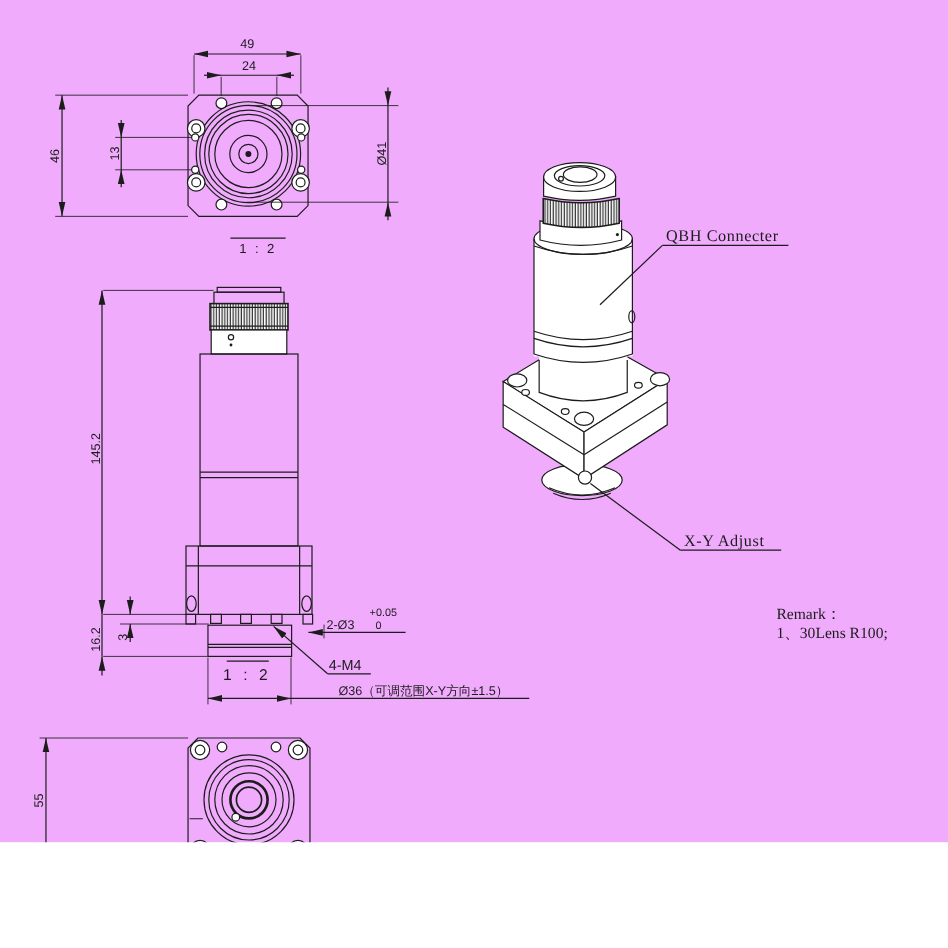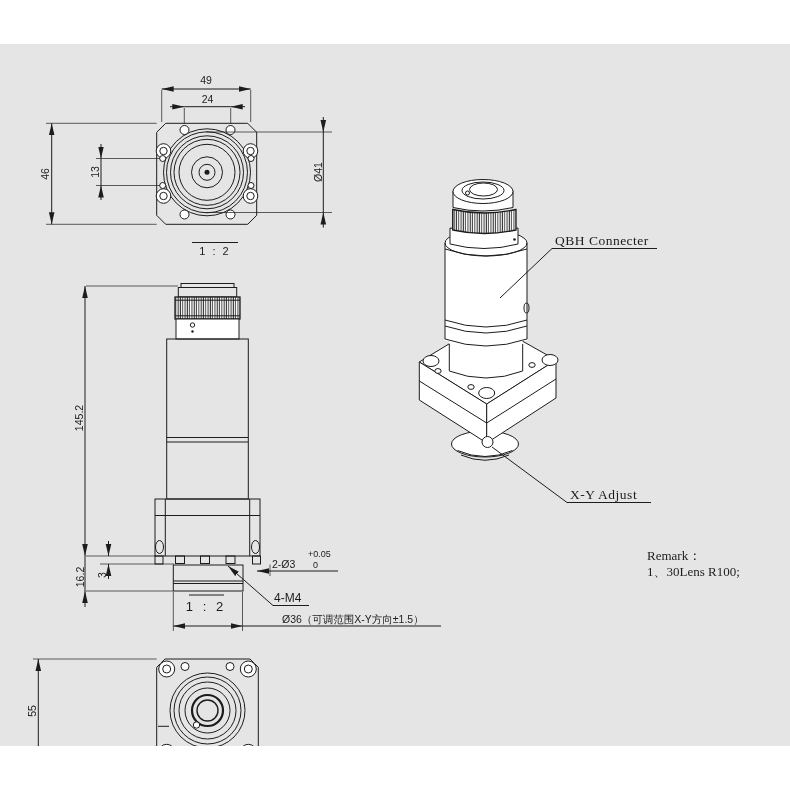--- a/index.html
+++ b/index.html
@@ -1,16 +1,16 @@
 <!DOCTYPE html>
 <html><head>
 <meta charset="utf-8">
 <style>
   html,body{margin:0;padding:0;background:#fff;}
-  .canvas{width:790px;height:702px;background:#e5e5e5;position:relative;overflow:hidden;margin-top:44px;}
+  .canvas{width:790px;height:702px;background:#f0abfc;position:relative;overflow:hidden;}
   svg{display:block;}
   .ln{stroke:#1c1c1c;stroke-width:1;fill:none;}
   .ln-thick{stroke:#1c1c1c;stroke-width:2.2;fill:none;}
   .ln-med{stroke:#1c1c1c;stroke-width:1.4;fill:none;}
   .fw{fill:#ffffff;stroke:#1c1c1c;stroke-width:1;}
   .thin{stroke:#1c1c1c;stroke-width:0.7;fill:none;}
   .dim{font-family:"Liberation Sans",sans-serif;font-size:10.5px;fill:#1c1c1c;}
   .dim-s{font-family:"Liberation Sans",sans-serif;font-size:9px;fill:#1c1c1c;}
   .dim-l{font-family:"Liberation Sans",sans-serif;font-size:12px;fill:#1c1c1c;}
   .scale-t{font-family:"Liberation Sans",sans-serif;font-size:11px;fill:#1c1c1c;letter-spacing:2px;}

